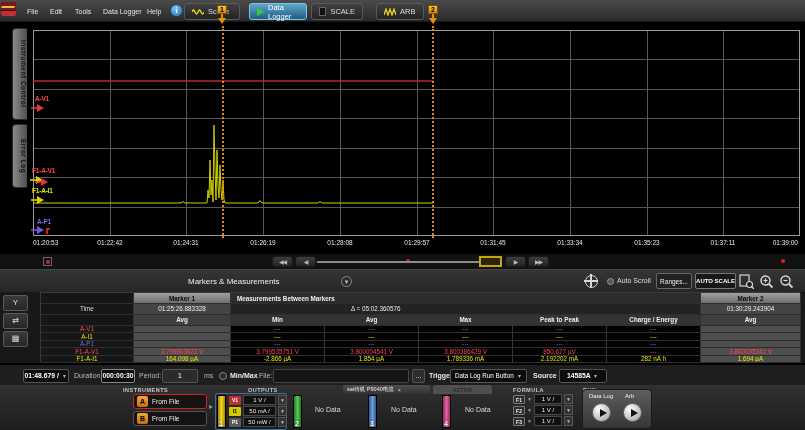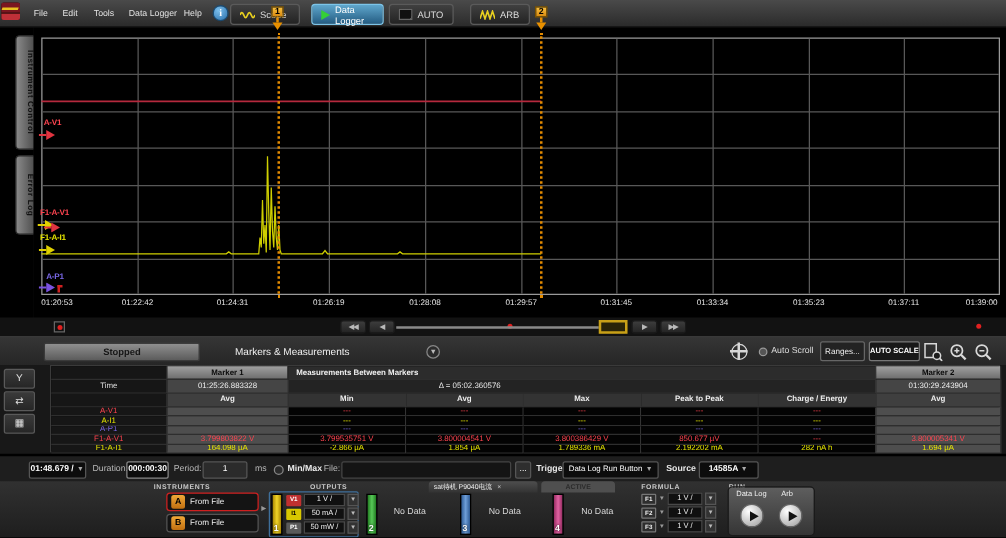--- a/index.html
+++ b/index.html
@@ -168,21 +168,21 @@
           <path d="M0 4 Q1.5 0 3 4 T6 4 T9 4 T12 4" fill="none" stroke="#e8d020" stroke-width="1.4"></path>
         </svg>
       <span>Scope</span>
     </div>
     <div class="abs top-tab active" style="left:249px; width:58px">
       <span class="play-icon"></span>
       <span>Data Logger</span>
     </div>
     <div class="abs top-tab" style="left:311px; width:52px">
       <span class="ccdf-icon" style="position:relative"></span>
-      <span>AUTO</span>
+      <span>SCALE</span>
     </div>
     <div class="abs top-tab" style="left:376px; width:48px">
       <svg class="sine-icon" viewBox="0 0 12 8">
           <path d="M0 7 L2 1 L4 7 L6 1 L8 7 L10 1 L12 7" fill="none" stroke="#e8d020" stroke-width="1.3"></path>
         </svg>
       <span>ARB</span>
     </div>
   </div>
 
   <div id="sidebar" class="abs">
@@ -274,21 +274,20 @@
     <div class="abs evt-dot" style="left:781px; top:5px"></div>
     <div class="abs sc-btn" style="left:272px">◀◀</div>
     <div class="abs sc-btn" style="left:295px">◀</div>
     <div class="abs sc-track"></div>
     <div class="abs sc-handle"></div>
     <div class="abs sc-btn" style="left:505px">▶</div>
     <div class="abs sc-btn" style="left:528px">▶▶</div>
   </div>
 
   <div id="ctrlrow" class="abs">
-    <div class="abs stopped-btn">Stopped</div>
     <div class="abs mm-label">Markers &amp; Measurements</div>
     <div class="abs mm-chevron">▼</div>
     <div class="abs icon-crosshair"></div>
     <div class="abs lamp"></div>
     <div class="abs autoscroll-label">Auto Scroll</div>
     <div class="abs ranges-btn">Ranges...</div>
     <div class="abs autoscale-btn">AUTO SCALE</div>
     <svg class="abs mag" style="left:739px" viewBox="0 0 15 15">
       <rect x="1" y="1" width="9" height="11" fill="none" stroke="#d8d8d8" stroke-width="1.2"></rect>
       <circle cx="10.5" cy="10.5" r="3" fill="#1c1c1c" stroke="#d8d8d8" stroke-width="1.2"></circle>

